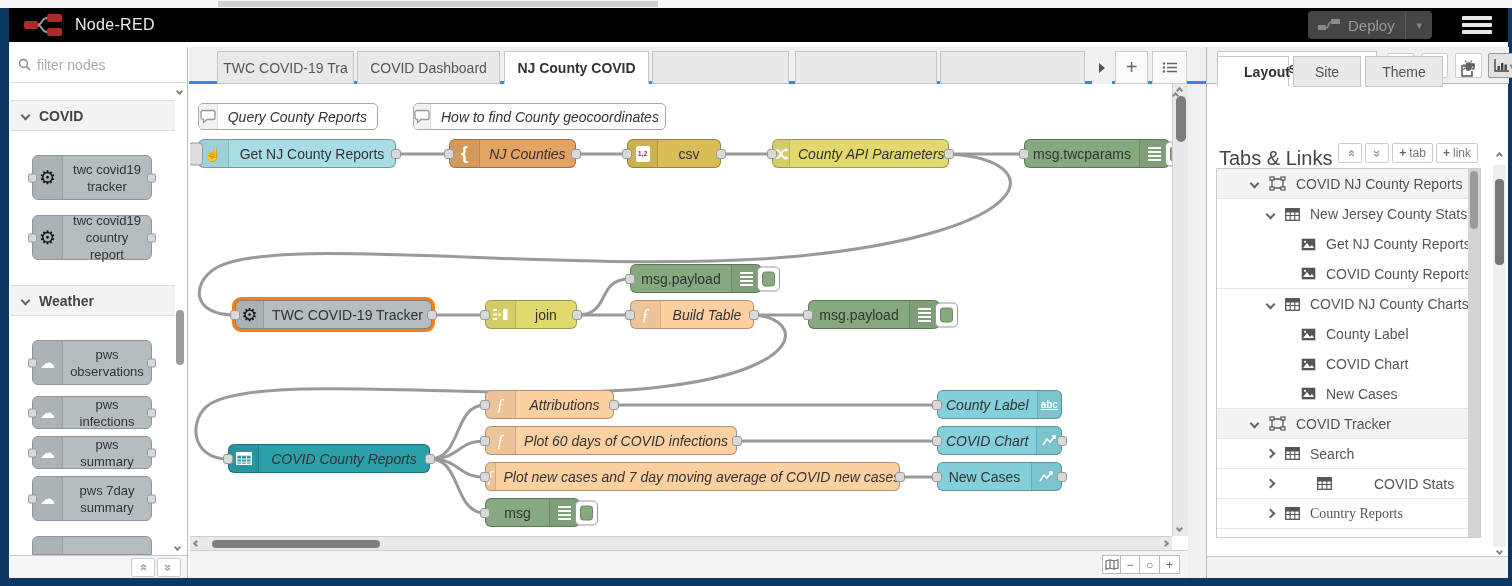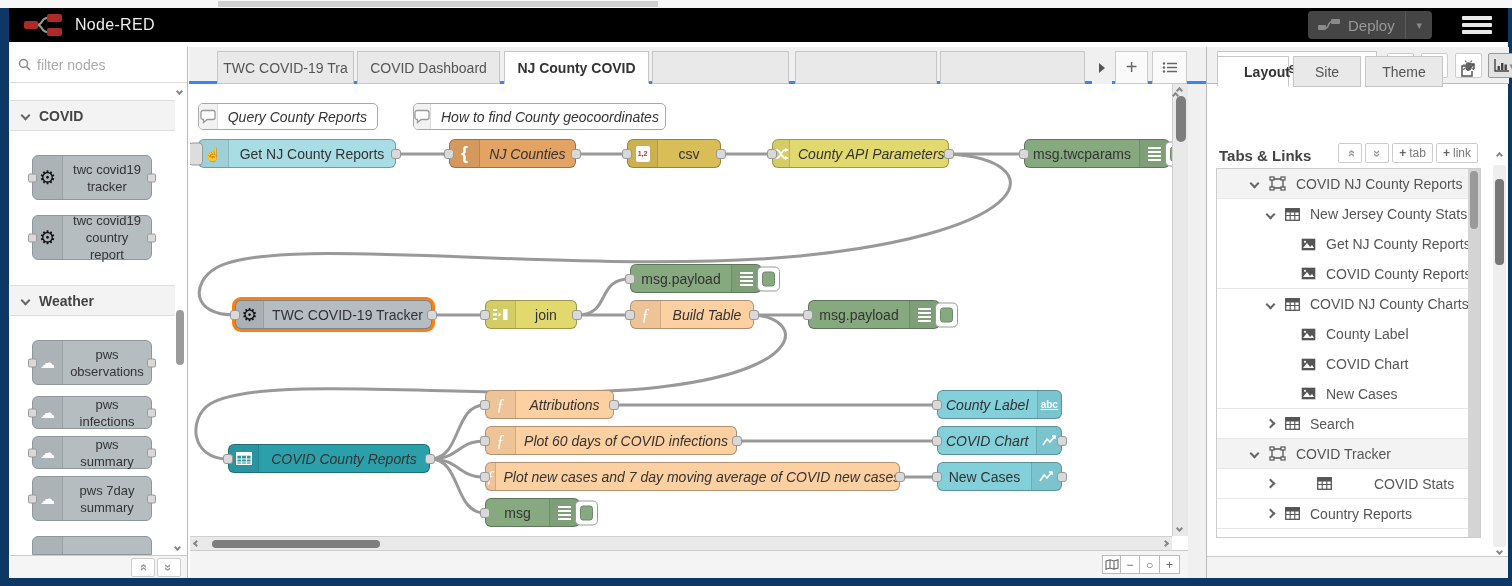--- a/index.html
+++ b/index.html
@@ -98,21 +98,21 @@
   .sb-tab { position:absolute; left:10px; top:4px; width:160px; height:33px; background:#fff; border:1px solid #c6c6c6; border-bottom:1px solid #fff;
             display:flex; align-items:center; justify-content:center; gap:7px; font-weight:bold; font-size:14px; color:#333; }
   .iconbtn { position:absolute; top:6px; width:27px; height:25px; background:#fff; border:1px solid #ccc; border-radius:2px;
              display:flex; align-items:center; justify-content:center; color:#666; }
   .iconbtn.pressed { background:#e2e2e2; border-color:#999; }
   .sb-caret { position:absolute; top:13px; right:8px; color:#888; font-size:11px; }
 
   .ltab { position:absolute; top:9px; height:31px; background:#e9e9e9; border:1px solid #c6c6c6; color:#555; font-size:14px;
           display:flex; align-items:center; justify-content:center; }
   .ltab.active { background:#fff; font-weight:bold; color:#333; border-bottom:1px solid #fff;padding-left:28px; }
-  .sb-sect { position:absolute; left:12px; top:100px; font-size:15px; font-weight:bold; color:#444; }
+  .sb-sect { position:absolute; left:12px; top:100px; font-size:20px; font-weight:normal; color:#444; }
   .sb-btns { position:absolute; right:30px; top:96px; display:flex; gap:3px; }
   .sb-btns .sqbtn { height:20px; }
   .sb-btns .txt { width:auto; padding:0 6px; font-size:12px; color:#777; }
   .tree { position:absolute; left:9px; top:121px; width:265px; height:370px; border:1px solid #ccc; background:#fff; overflow:hidden; }
   .trow { position:relative; height:30px; display:flex; align-items:center; font-size:14px; color:#555; border-bottom:1px solid #e8e8e8; background:#fff; }
   .trow.tab { background:#f3f3f3; }
   .trow .chev { margin-right:11px; }
   .trow .ticon { margin-right:10px; display:flex; }
   .tree-scroll { position:absolute; right:0; top:0; width:12px; height:368px; background:#d4d4d4; }
   .tree-scroll .thumb { position:absolute; left:2px; top:2px; width:8px; height:58px; background:#9a9a9a; border-radius:4px; }
@@ -671,64 +671,64 @@
       <div class="trow" style="padding-left:84px;">
         <span class="ticon">
             <svg width="15" height="13" viewBox="0 0 15 13">
               <rect x="0.7" y="0.7" width="13.6" height="11.6" fill="#555"></rect>
               <path d="M2 10 L6 5 L9 9 L11 7 L13 10 Z" fill="#fff"></path>
               <circle cx="4" cy="3.8" r="1.1" fill="#fff"></circle>
             </svg>
           </span>
         <span>New Cases</span>
       </div>
-      <div class="trow" style="padding-left:50px;">
-        <span class="chev right"></span>
-        <span class="ticon">
-            <svg width="15" height="13" viewBox="0 0 15 13">
-              <rect x="0.7" y="0.7" width="13.6" height="11.6" fill="none" stroke="#555" stroke-width="1.3"></rect>
-              <path d="M0.7 4 H14.3 M0.7 7.5 H14.3 M5.2 4 V12.3 M9.8 4 V12.3" stroke="#555" stroke-width="1.1"></path>
-              <rect x="0.7" y="0.7" width="13.6" height="3.3" fill="#555"></rect>
-            </svg>
-          </span>
-        <span>Search</span>
-      </div>
       <div class="trow tab" style="padding-left:34px;">
         <span class="chev down"></span>
         <span class="ticon">
             <svg width="17" height="15" viewBox="0 0 17 15">
               <rect x="3" y="3" width="11" height="9" rx="1" fill="none" stroke="#555" stroke-width="1.3"></rect>
               <rect x="1" y="1" width="4" height="3" fill="#fff" stroke="#555" stroke-width="1.2"></rect>
               <rect x="12" y="1" width="4" height="3" fill="#fff" stroke="#555" stroke-width="1.2"></rect>
               <rect x="1" y="11" width="4" height="3" fill="#fff" stroke="#555" stroke-width="1.2"></rect>
               <rect x="12" y="11" width="4" height="3" fill="#fff" stroke="#555" stroke-width="1.2"></rect>
             </svg>
           </span>
         <span>COVID Tracker</span>
       </div>
-      <div class="trow" style="padding-left:50px;gap:32px;">
+      <div class="trow" style="padding-left:50px;">
         <span class="chev right"></span>
         <span class="ticon">
             <svg width="15" height="13" viewBox="0 0 15 13">
               <rect x="0.7" y="0.7" width="13.6" height="11.6" fill="none" stroke="#555" stroke-width="1.3"></rect>
               <path d="M0.7 4 H14.3 M0.7 7.5 H14.3 M5.2 4 V12.3 M9.8 4 V12.3" stroke="#555" stroke-width="1.1"></path>
               <rect x="0.7" y="0.7" width="13.6" height="3.3" fill="#555"></rect>
             </svg>
           </span>
-        <span>COVID Stats</span>
-      </div>
-      <div class="trow" style="padding-left:50px;">
+        <span>Search</span>
+      </div>
+      <div class="trow" style="padding-left:50px;gap:32px;">
         <span class="chev right"></span>
         <span class="ticon">
             <svg width="15" height="13" viewBox="0 0 15 13">
               <rect x="0.7" y="0.7" width="13.6" height="11.6" fill="none" stroke="#555" stroke-width="1.3"></rect>
               <path d="M0.7 4 H14.3 M0.7 7.5 H14.3 M5.2 4 V12.3 M9.8 4 V12.3" stroke="#555" stroke-width="1.1"></path>
               <rect x="0.7" y="0.7" width="13.6" height="3.3" fill="#555"></rect>
             </svg>
           </span>
+        <span>COVID Stats</span>
+      </div>
+      <div class="trow" style="padding-left:50px;font-family:Liberation Serif, serif;">
+        <span class="chev right"></span>
+        <span class="ticon">
+            <svg width="15" height="13" viewBox="0 0 15 13">
+              <rect x="0.7" y="0.7" width="13.6" height="11.6" fill="none" stroke="#555" stroke-width="1.3"></rect>
+              <path d="M0.7 4 H14.3 M0.7 7.5 H14.3 M5.2 4 V12.3 M9.8 4 V12.3" stroke="#555" stroke-width="1.1"></path>
+              <rect x="0.7" y="0.7" width="13.6" height="3.3" fill="#555"></rect>
+            </svg>
+          </span>
         <span>Country Reports</span>
       </div>
       <div class="tree-scroll">
           <div class="thumb"></div>
         </div>
     </div>
 
     <span class="chev sm down" style="position:absolute; right:6px; top:106px; transform:rotate(225deg);"></span>
     <div class="sb-scroll">
         <div class="thumb"></div>

